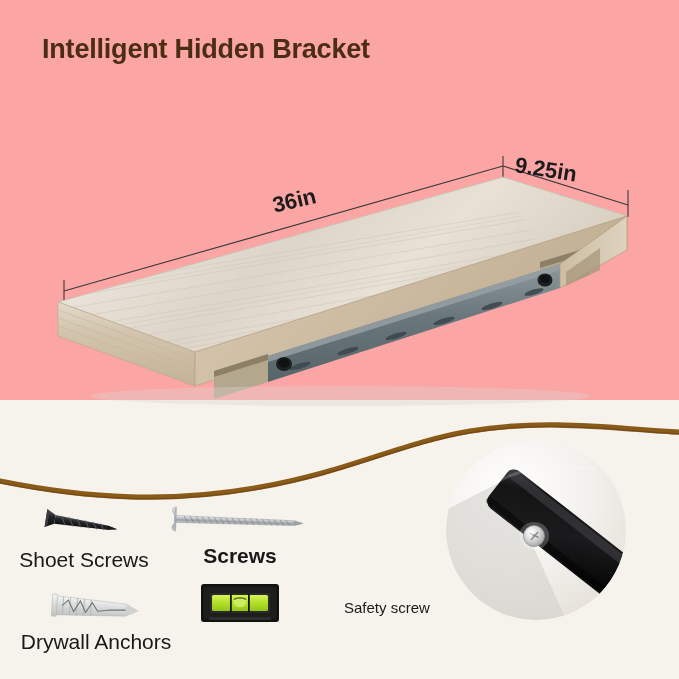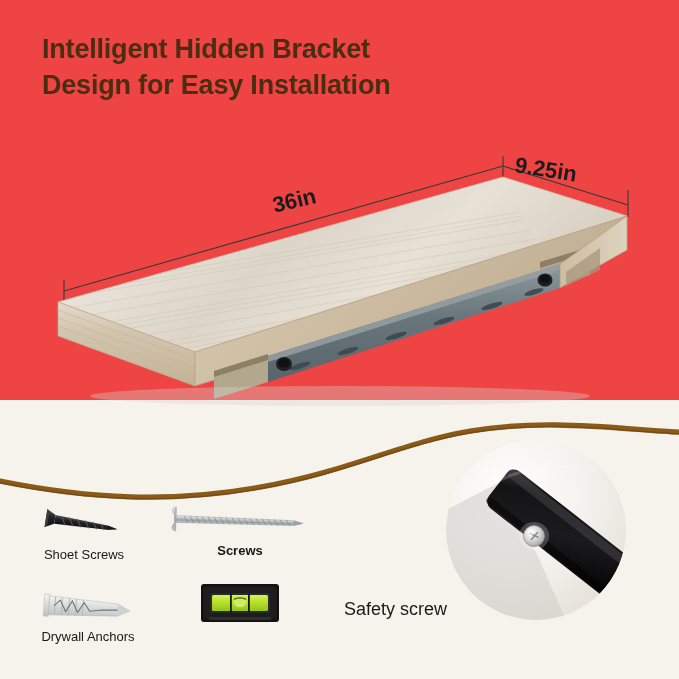--- a/index.html
+++ b/index.html
@@ -6,21 +6,21 @@
   html,body{margin:0;padding:0;}
   body{
     width:679px;height:679px;
     font-family:"Liberation Sans","DejaVu Sans",sans-serif;
     background:#f7f7f6;
     overflow:hidden;
   }
   #page{
     position:relative;
     width:679px;height:679px;
-    background:#ef4444;
+    background:#fca5a5;
     overflow:hidden;
   }
   
   .bottom-bg{
     position:absolute;left:0;top:400px;width:679px;height:279px;
     background:#f6f2ec;
   }
   .wave-svg{position:absolute;left:0;top:395px;width:679px;height:125px;}
   
   .headline{
@@ -61,61 +61,60 @@
     text-align:center;
   }
   .acc-art{
     position:relative;
     height:46px;
     width:160px;
     margin:0 auto;
   }
   .acc-label{
     color:#181818;
-    font-size:13px;
+    font-size:21px;
     line-height:1.1;
     white-space:nowrap;
     margin-top:2px;
   }
   #acc-shoet{left:4px;top:500px;width:160px;}
   #acc-screws{left:160px;top:496px;width:160px;font-weight:bold;}
-  #acc-anchors{left:8px;top:582px;width:160px;}
+  #acc-anchors{left:16px;top:582px;width:160px;}
   #acc-level{left:160px;top:580px;width:160px;}
   
   .circle-photo{
     position:absolute;
     left:446px;top:440px;
     width:180px;height:180px;
     border-radius:50%;
     overflow:hidden;
     background:radial-gradient(circle at 38% 32%, #ffffff 0%, #f4f2ee 55%, #e9e5de 100%);
   }
   .callout-text{
     position:absolute;left:344px;top:597px;width:330px;
     color:#1a1a1a;
-    font-size:18px;
+    font-size:15px;
     line-height:1.42;
   }
   .callout-text span{display:block;white-space:nowrap;}
 </style>
 </head>
 <body>
 
 <div id="page">
 
   <div class="bottom-bg"></div>
 
   <svg class="wave-svg" viewBox="0 0 679 125" preserveAspectRatio="none">
     <path d="M0,86 C90,104 170,108 260,92 C350,76 400,48 470,36 C545,23 620,34 679,37" fill="none" stroke="#8a5a18" stroke-width="5" stroke-linecap="round"></path>
     <path d="M0,88 C90,106 170,110 260,94 C350,78 400,50 470,38 C545,25 620,36 679,39" fill="none" stroke="#6d4412" stroke-width="1.6" stroke-linecap="round" opacity="0.75"></path>
   </svg>
 
   <div class="headline">
     <span>Intelligent Hidden Bracket</span>
-    <span class="l2">Design for Easy Installation</span>
   </div>
 
   <svg class="product" viewBox="0 0 679 300">
     <defs>
       <linearGradient id="topWood" x1="0" y1="0" x2="1" y2="0.35">
         <stop offset="0%" stop-color="#dfd8cc"></stop>
         <stop offset="22%" stop-color="#e9e3da"></stop>
         <stop offset="48%" stop-color="#ddd5c8"></stop>
         <stop offset="70%" stop-color="#e7e1d6"></stop>
         <stop offset="100%" stop-color="#d6cdbe"></stop>

